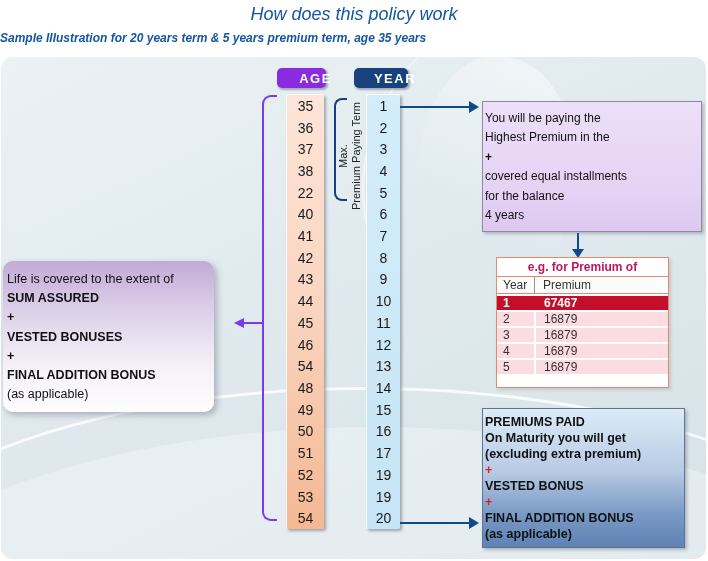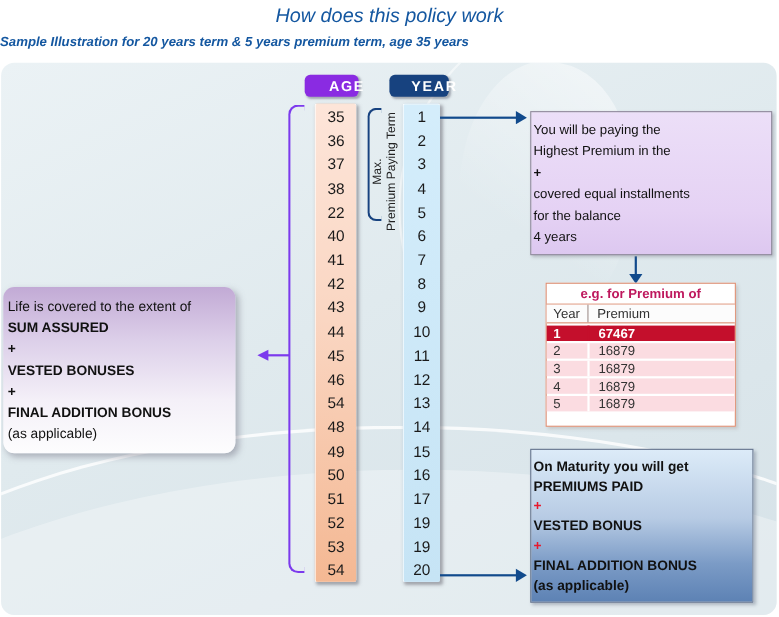--- a/index.html
+++ b/index.html
@@ -221,22 +221,23 @@
           <div class="cp">16879</div>
         </div>
         <div class="t-row">
           <div class="cy">5</div>
           <div class="cp">16879</div>
         </div>
       </div>
   </div>
 
   <div class="txt-box bottom-right-box" id="bottom-right-lines">
+      <div class="box-line b">PREMIUMS PAID</div>
       <div class="box-line b">On Maturity you will get</div>
-      <div class="box-line b">PREMIUMS PAID</div>
+      <div class="box-line b">(excluding extra premium)</div>
       <div class="box-line b r">+</div>
       <div class="box-line b">VESTED BONUS</div>
       <div class="box-line b r">+</div>
       <div class="box-line b">FINAL ADDITION BONUS</div>
       <div class="box-line b">(as applicable)</div>
     </div>
 
   <div class="txt-box left-box" id="left-box-lines">
       <div class="box-line">Life is covered to the extent of</div>
       <div class="box-line b">SUM ASSURED</div>

